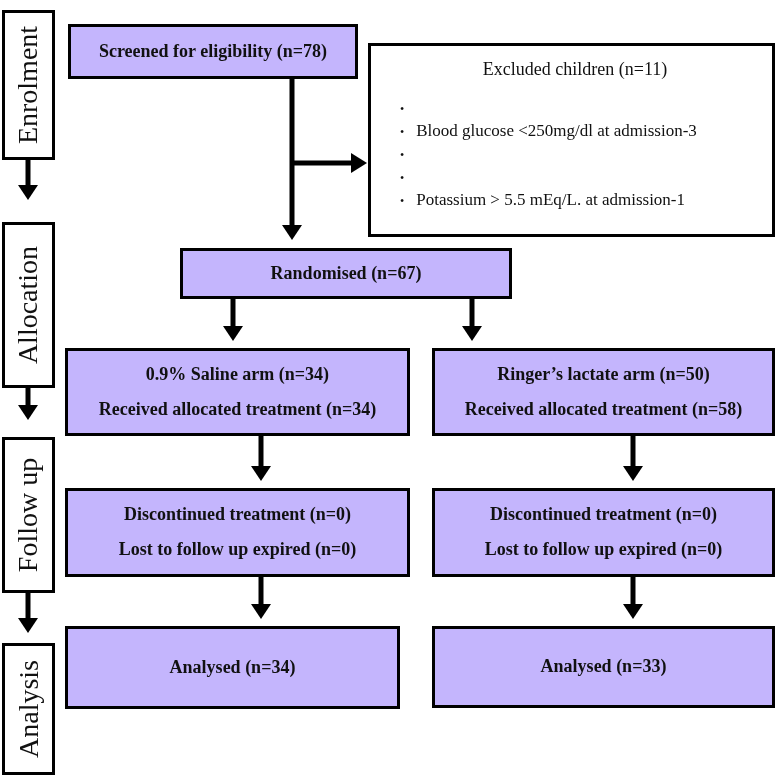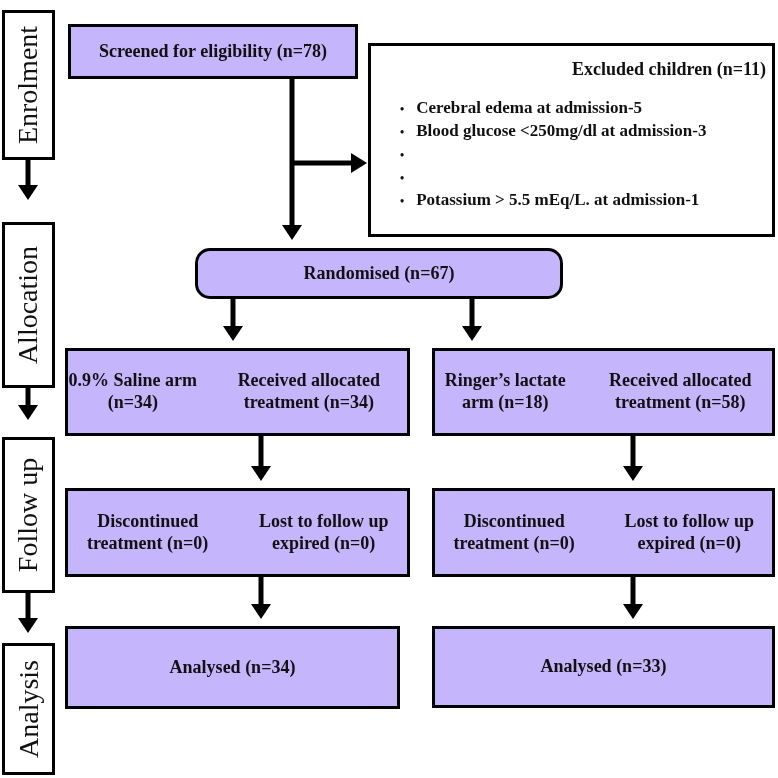--- a/index.html
+++ b/index.html
@@ -24,21 +24,21 @@
     border: 3px solid #000000;
     display: flex;
     align-items: center;
     justify-content: center;
     text-align: center;
     font-weight: bold;
     font-size: 18px;
     line-height: 1.2;
   }
   .box.two-line {
-    flex-direction: row;
+    flex-direction: column;
     gap: 13px;
   }
   .sidebox {
     position: absolute;
     left: 2px;
     width: 53px;
     box-sizing: border-box;
     background: #ffffff;
     border: 3px solid #000000;
     display: flex;
@@ -51,24 +51,24 @@
     font-size: 28px;
     font-weight: normal;
   }
   .excluded {
     position: absolute;
     left: 368px; top: 43px;
     width: 407px; height: 194px;
     box-sizing: border-box;
     background: #ffffff;
     border: 3px solid #000000;
-    font-weight: bold;
+    font-weight: normal;
     font-size: 18px;
     padding: 13px 6px 8px 13px;
-    text-align: right;
+    text-align: center;
   }
   .excluded .reasons {
     margin-top: 18px;
     font-size: 17px;
   }
   .reason-row {
     display: flex;
     align-items: baseline;
     gap: 12px;
     padding-left: 16px;
@@ -78,21 +78,21 @@
   .reason-row .bullet {
     font-size: 12px;
     line-height: 23px;
   }
   
   .b-enrolment  { top: 10px;  height: 150px; }
   .b-allocation { top: 222px; height: 166px; }
   .b-followup   { top: 437px; height: 156px; }
   .b-analysis   { top: 643px; height: 132px; }
   .b-screened   { left: 68px;  top: 24px;  width: 290px; height: 55px; }
-  .b-randomised { left: 195px; top: 248px; width: 368px; height: 51px; border-radius: 15px; }
+  .b-randomised { left: 180px; top: 248px; width: 332px; height: 51px; }
   .b-arm-l      { left: 65px;  top: 348px; width: 345px; height: 88px; }
   .b-arm-r      { left: 432px; top: 348px; width: 343px; height: 88px; }
   .b-fu-l       { left: 65px;  top: 488px; width: 345px; height: 89px; }
   .b-fu-r       { left: 432px; top: 488px; width: 343px; height: 89px; }
   .b-an-l       { left: 65px;  top: 626px; width: 335px; height: 83px; }
   .b-an-r       { left: 432px; top: 626px; width: 343px; height: 82px; }
 </style>
 </head>
 <body>
 
@@ -165,21 +165,20 @@
 
   <div class="box b-screened">
     <span>Screened for eligibility (n=78)</span>
   </div>
 
   <div class="excluded">
     <div>Excluded children (n=11)</div>
     <div class="reasons">
       <div class="reason-row">
         <span class="bullet">•</span>
-        <span>Cerebral edema at admission-5</span>
       </div>
       <div class="reason-row">
         <span class="bullet">•</span>
         <span>Blood glucose &lt;250mg/dl at admission-3</span>
       </div>
       <div class="reason-row">
         <span class="bullet">•</span>
       </div>
       <div class="reason-row">
         <span class="bullet">•</span>
@@ -193,21 +192,21 @@
 
   <div class="box b-randomised">
     <span>Randomised (n=67)</span>
   </div>
 
   <div class="box two-line b-arm-l">
     <span>0.9% Saline arm (n=34)</span>
     <span>Received allocated treatment (n=34)</span>
   </div>
   <div class="box two-line b-arm-r">
-    <span>Ringer’s lactate arm (n=18)</span>
+    <span>Ringer’s lactate arm (n=50)</span>
     <span>Received allocated treatment (n=58)</span>
   </div>
 
   <div class="box two-line b-fu-l">
     <span>Discontinued treatment (n=0)</span>
     <span>Lost to follow up expired (n=0)</span>
   </div>
   <div class="box two-line b-fu-r">
     <span>Discontinued treatment (n=0)</span>
     <span>Lost to follow up expired (n=0)</span>

